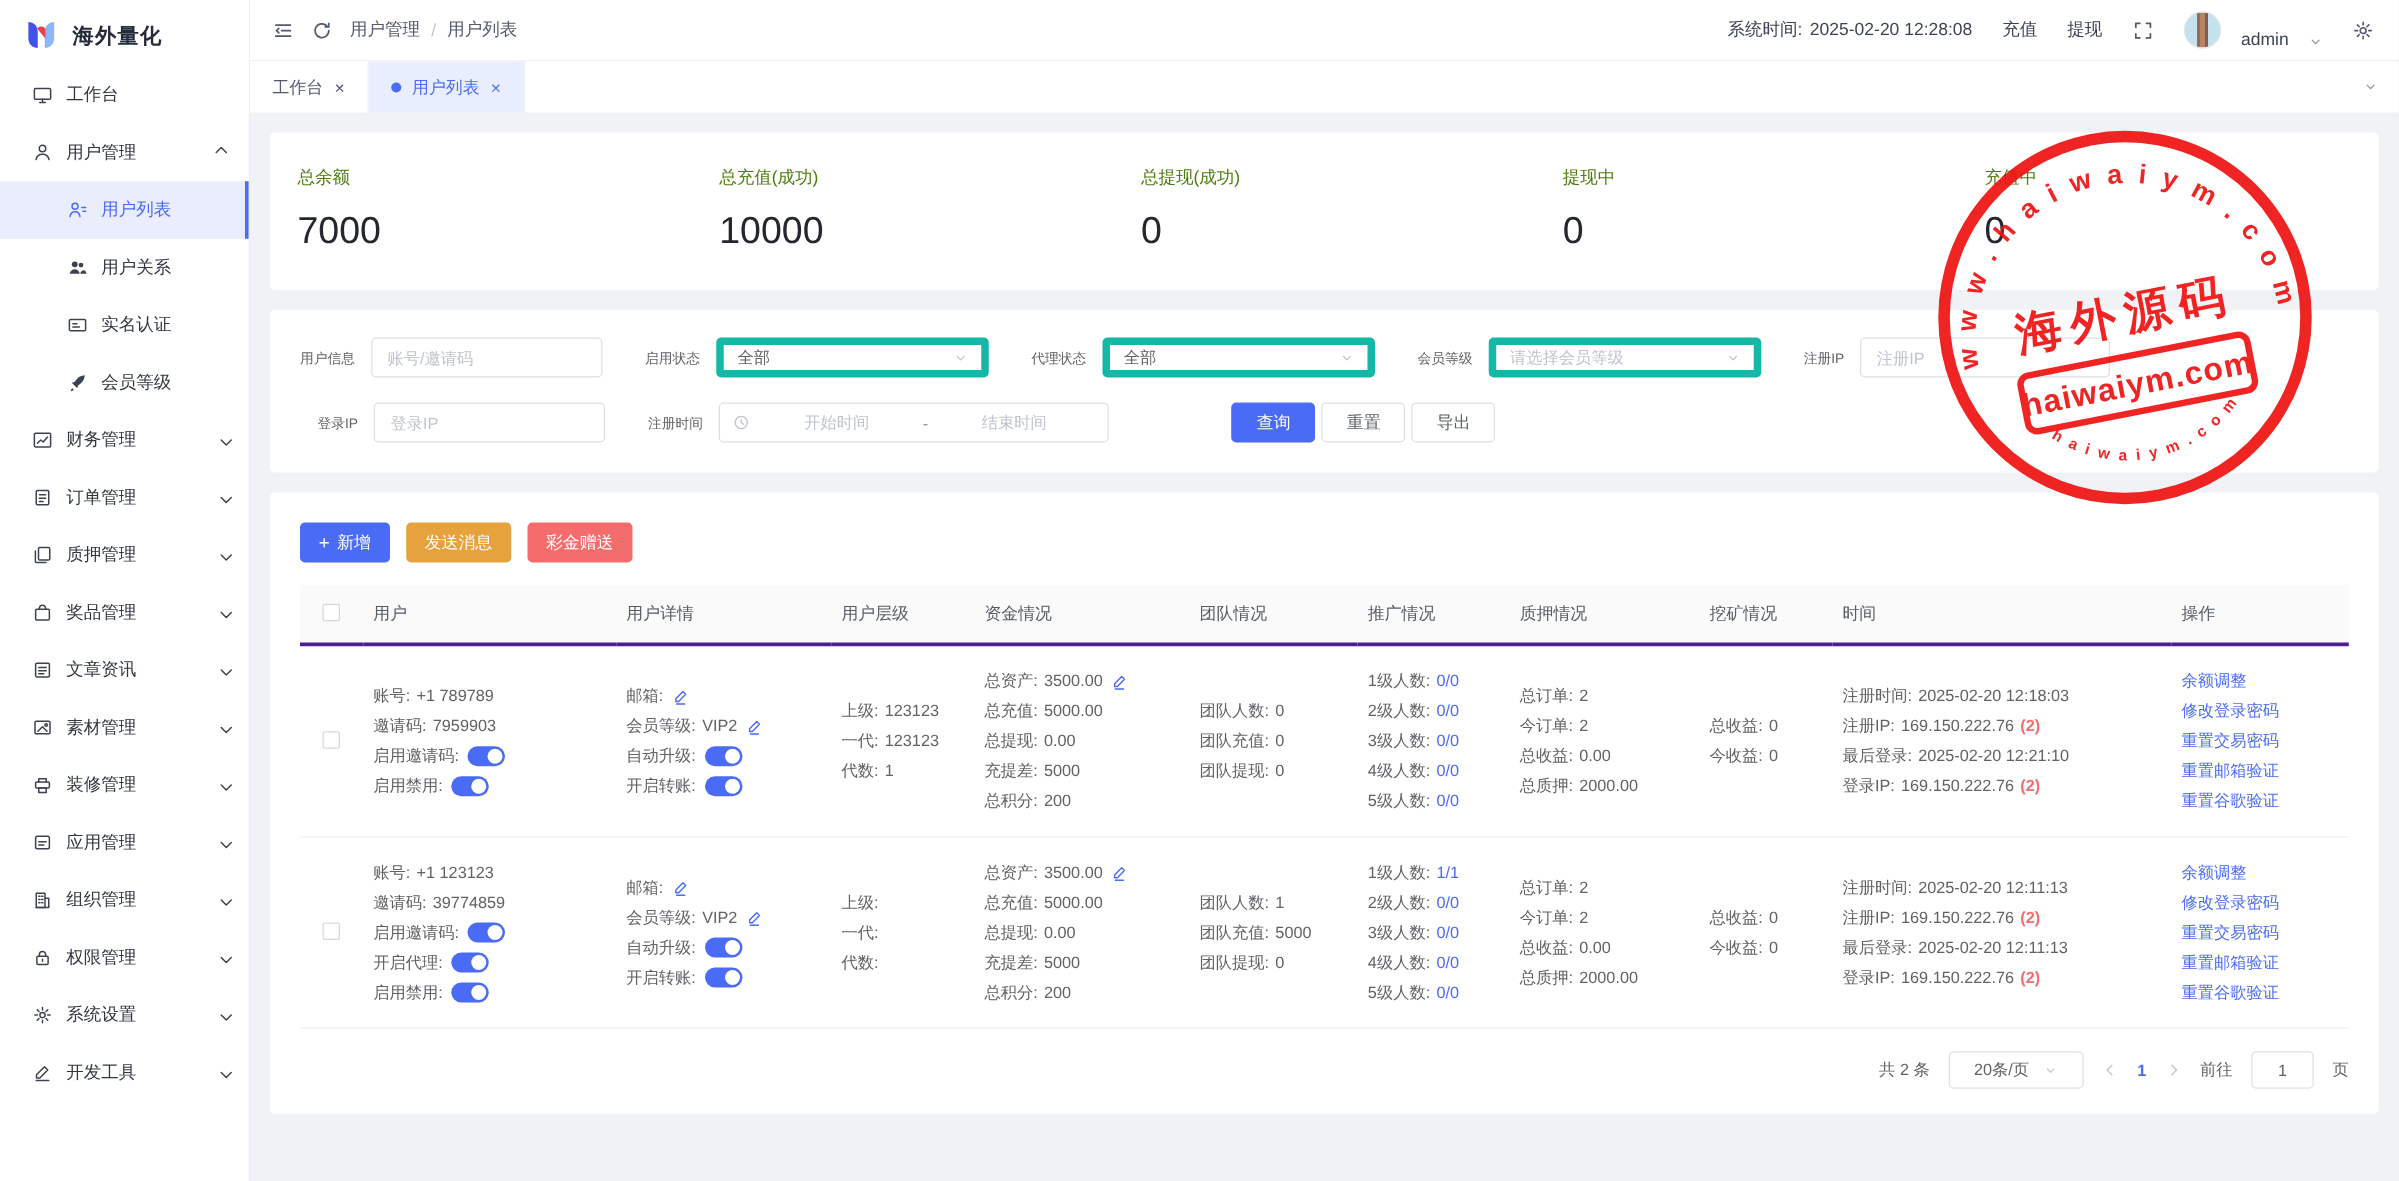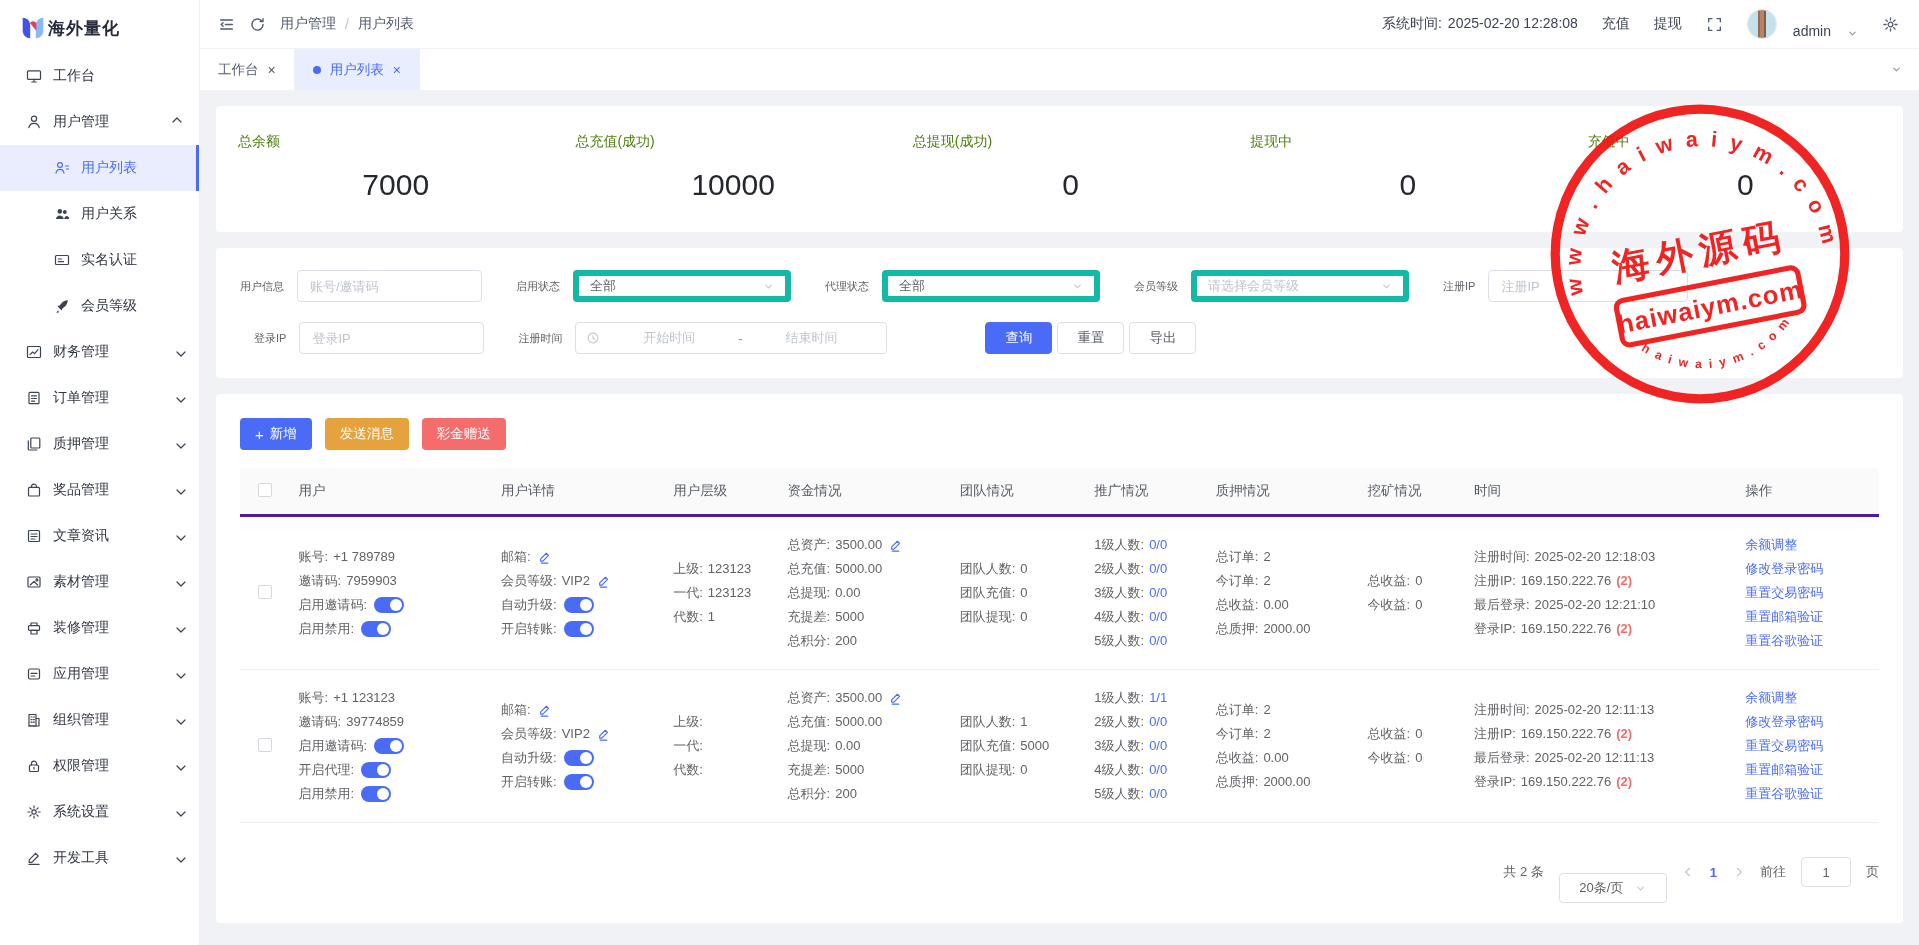--- a/index.html
+++ b/index.html
@@ -2,21 +2,21 @@
 <html><head>
 <meta charset="utf-8">
 <style>
   * { box-sizing: border-box; margin: 0; padding: 0; }
   html,body { width:1919px; height:945px; overflow:hidden; }
   body { font-family:"Liberation Sans","DejaVu Sans",sans-serif; background:#f0f2f5; display:flex; color:#303133; }
   .ic { flex:none; }
 
   
   .sidebar { width:200px; height:100%; background:#fff; flex:none; border-right:1px solid #efefef; overflow:hidden; }
-  .logo { display:flex; align-items:center; padding:13px 18px 10px 18px; }
+  .logo { display:flex; align-items:center; gap:10px; padding:13px 18px 10px 18px; }
   .logo-text { font-size:17px; font-weight:700; color:#252b3a; letter-spacing:1px; }
   .nav-item { height:46px; display:flex; align-items:center; padding:0 14px 0 26px; font-size:14px; color:#303642; cursor:pointer; position:relative; white-space:nowrap; }
   .nav-item .ic { width:16px; height:16px; margin-right:11px; color:#3c4350; }
   .nav-item .chev { margin-left:auto; color:#9aa0ab; width:12px; height:12px; }
   .nav-item .chev.up { transform:rotate(180deg); }
   .nav-item.child { padding-left:54px; }
   .nav-item.child.active { background:#e9edfd; color:#4a6bf5; }
   .nav-item.child.active .ic { color:#4a6bf5; }
   .nav-item.child.active::after { content:''; position:absolute; right:0; top:0; width:3px; height:100%; background:#4a6bf5; }
 
@@ -40,21 +40,21 @@
   .tab.active .dot { display:block; }
   .tab .x { font-size:14px; line-height:1; }
   .tabbar-chev { margin-left:auto; width:46px; display:flex; align-items:center; justify-content:center; color:#8b919c; cursor:pointer; }
 
   
   .content { flex:1; padding:16px; position:relative; overflow:hidden; }
   .panel { background:#fff; border-radius:4px; margin-bottom:16px; }
   .stats-panel { display:flex; padding:27px 0 30px 0; }
   .stat { flex:1; padding-left:22px; }
   .stat-label { font-size:14px; color:#4d7c0f; }
-  .stat-value { font-size:30px; color:#24282e; margin-top:17px; font-weight:500;text-align:center; }
+  .stat-value { font-size:30px; color:#24282e; margin-top:17px; font-weight:500; }
 
   .filter-panel { padding:22px 24px 4px 24px; }
   .frow { display:flex; align-items:center; margin-bottom:20px; }
   .fgroup { display:flex; align-items:center; margin-right:34px; }
   .flabel { font-size:11px; color:#606266; margin-right:13px; white-space:nowrap; }
   .finput { width:185px; height:32px; border:1px solid #dcdfe6; border-radius:4px; padding:0 12px; font-size:13px; color:#606266; outline:none; background:#fff; }
   .finput::placeholder { color:#bfc4cd; }
   .fselect { width:218px; height:32px; border:6px solid #14b8a6; border-radius:4px; display:flex; align-items:center; justify-content:space-between; padding:0 11px; font-size:13px; color:#606266; background:#fff; cursor:pointer; }
   .fselect .ph { color:#bfc4cd; }
   .fselect .chev-s { color:#c0c4cc; }
@@ -81,21 +81,21 @@
   .cbx { display:inline-block; width:14px; height:14px; border:1px solid #d4d7de; border-radius:2px; background:#fff; cursor:pointer; }
   .tline { display:flex; align-items:center; gap:5px; line-height:24px; white-space:nowrap; }
   .blue-link { color:#4a6bf5; cursor:pointer; }
   .red-count { color:#f56c6c; font-weight:700; }
   .toggle { display:inline-block; width:30px; height:16px; border-radius:8px; background:#4a6bf5; position:relative; cursor:pointer; margin-left:2px; }
   .toggle .knob { position:absolute; right:2px; top:2px; width:12px; height:12px; border-radius:50%; background:#fff; }
   .pencil { color:#4a6bf5; cursor:pointer; margin-left:2px; }
   .action-link { display:block; color:#4a6bf5; font-size:13px; line-height:24px; cursor:pointer; text-decoration:none; white-space:nowrap; }
 
   .pager { display:flex; justify-content:flex-end; align-items:center; gap:15px; margin-top:18px; font-size:13px; color:#606266; }
-  .psel { width:108px; height:30px; border:1px solid #dcdfe6; border-radius:4px; display:flex; align-items:center; justify-content:center; gap:12px; cursor:pointer;margin-top:32px; }
+  .psel { width:108px; height:30px; border:1px solid #dcdfe6; border-radius:4px; display:flex; align-items:center; justify-content:center; gap:12px; cursor:pointer; }
   .psel .chev-s { color:#c0c4cc; }
   .parrows { display:flex; align-items:center; gap:16px; color:#c3c7cf; }
   .pcur { color:#4a6bf5; font-weight:600; }
   .parrow { width:12px; height:12px; cursor:pointer; }
   .pgoto-box { width:50px; height:30px; border:1px solid #dcdfe6; border-radius:4px; display:flex; align-items:center; justify-content:center; }
 
   
   .watermark { position:absolute; left:1346px; top:10px; width:308px; height:308px; transform:rotate(-11deg); pointer-events:none; z-index:50; opacity:0.92; }
 </style>
 </head>

